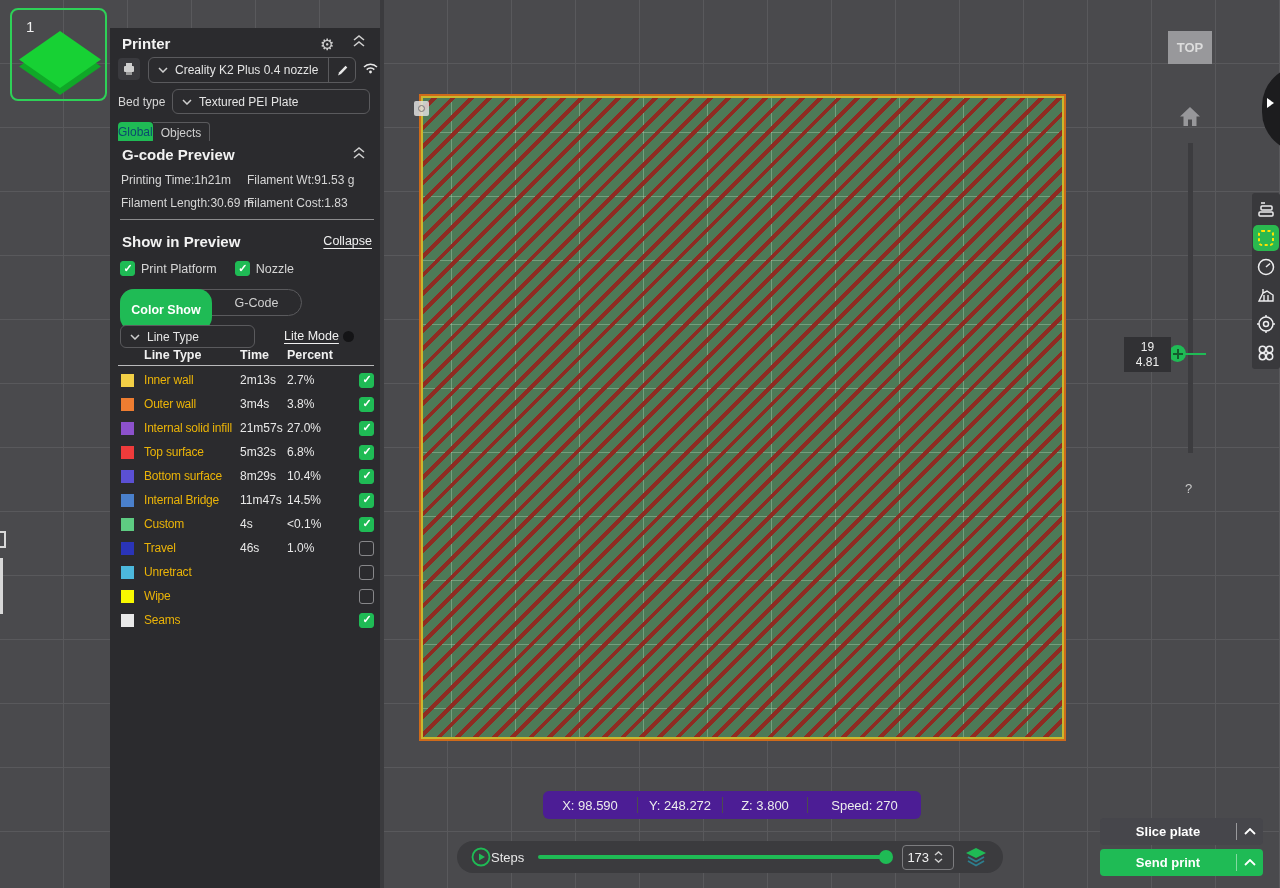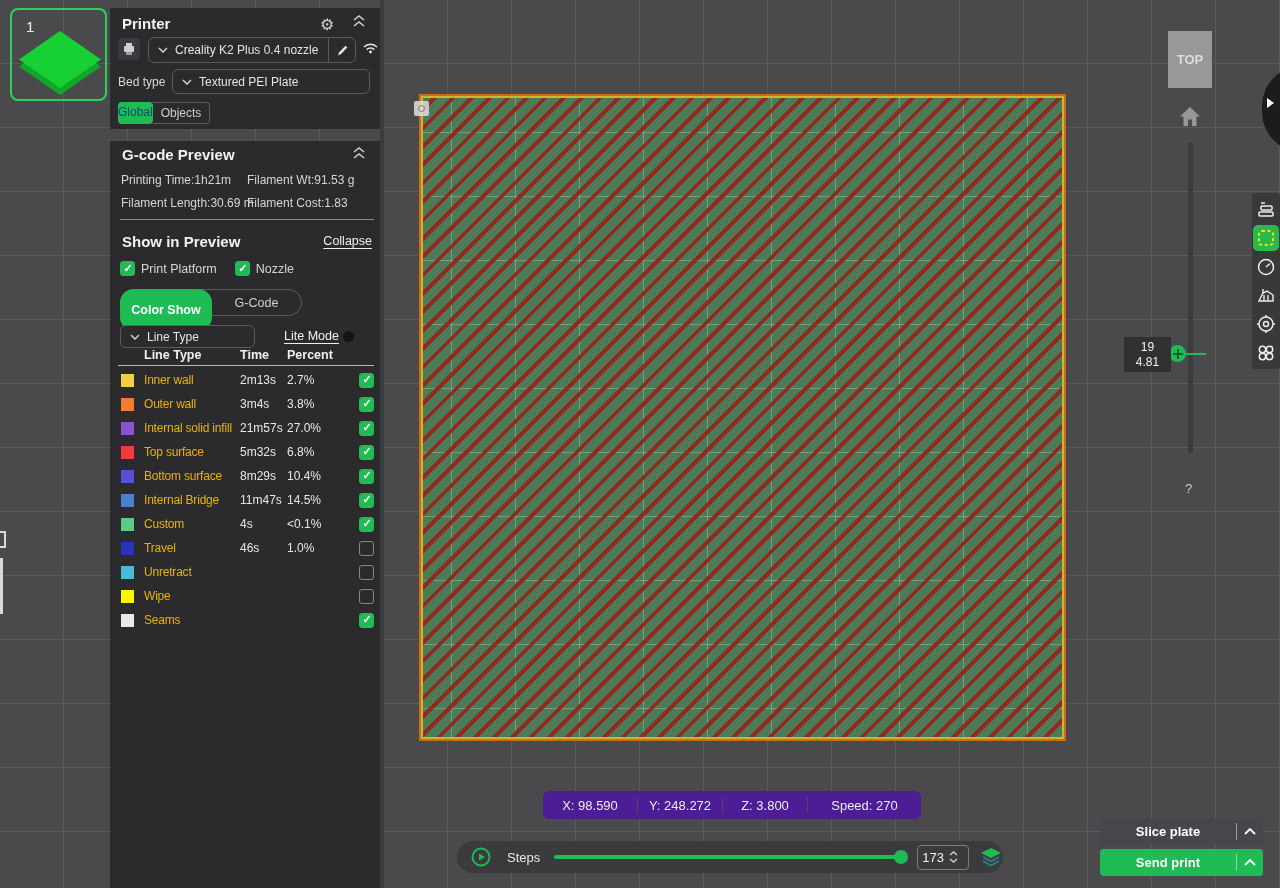--- a/index.html
+++ b/index.html
@@ -21,21 +21,21 @@
   .plate-thumb { left:10px; top:8px; width:97px; height:93px; border:2px solid #2ed157; border-radius:8px; }
   .plate-thumb .num { position:absolute; left:14px; top:8px; font-size:15px; color:#f0f0f0; }
   .diamond-base { position:absolute; left:7px; top:21px; width:82px; height:57px; }
   .diamond-face, .diamond-depth { position:absolute; left:0; width:82px; height:57px;
     clip-path:polygon(50% 0, 100% 50%, 50% 100%, 0 50%); }
   .diamond-depth { top:7px; background:#10a828; }
   .diamond-face { top:0; background:#17d134; }
 
   
   .panel { background:#2b2b2e; }
-  .panel-1 { left:110px; top:8px; width:270px; height:121px; }
+  .panel-1 { left:110px; top:28px; width:270px; height:121px; }
   .panel-2 { left:110px; top:141px; width:270px; height:747px; }
   .seam { left:380px; top:0; width:4px; height:888px; background:#3b3b3e; }
 
   .sec-title { font-size:15px; font-weight:bold; color:#f2f2f2; }
   .lbl { font-size:12px; color:#d6d6d6; }
 
   .dd { border:1px solid #5a5a5d; border-radius:6px; display:flex; align-items:center; background:#2b2b2e; }
   .dd .chev { margin:0 7px 0 9px; display:flex; }
   .dd .dd-text { font-size:12px; color:#e4e4e4; white-space:nowrap; }
 
@@ -83,21 +83,21 @@
       repeating-linear-gradient(135deg, transparent 0 9px, #8f2b22 9px 13px),
       linear-gradient(rgba(195,228,200,0.33) 1px, transparent 1px),
       linear-gradient(90deg, rgba(195,228,200,0.33) 1px, transparent 1px);
     background-size:auto, 64px 64px, 64px 64px;
     background-position:0 0, 30px 36px, 30px 36px;
   }
   .obj-handle { position:absolute; left:-7px; top:5px; width:15px; height:15px; background:rgba(222,222,222,0.85); border-radius:2px; }
   .obj-handle::after { content:""; position:absolute; left:4px; top:4px; width:5px; height:5px; border:1.5px solid #7a7a7a; border-radius:50%; }
 
   
-  .view-cube { left:1168px; top:31px; width:44px; height:57px; background:#98989b; display:flex; align-items:center; justify-content:center;
+  .view-cube { left:1168px; top:31px; width:44px; height:33px; background:#98989b; display:flex; align-items:center; justify-content:center;
     font-size:13px; font-weight:bold; color:#dcdcdc; }
   .collapse-handle { left:1262px; top:66px; width:40px; height:86px; background:#1c1c1e; border-radius:43px 0 0 43px; }
   .collapse-tri { left:1267px; top:98px; width:0; height:0; border-top:5px solid transparent; border-bottom:5px solid transparent; border-left:7px solid #fff; }
 
   .layer-track { left:1188px; top:143px; width:5px; height:310px; background:#3c3c3f; }
   .layer-line { left:1184px; top:353px; width:22px; height:2px; background:#1fbb55; }
   .layer-handle { left:1169px; top:345px; width:17px; height:17px; border-radius:50%; background:#1fbb55; }
   .layer-handle::before { content:""; position:absolute; left:3.5px; top:7.5px; width:10px; height:2px; background:#135c2c; }
   .layer-handle::after  { content:""; position:absolute; left:7.5px; top:3.5px; width:2px; height:10px; background:#135c2c; }
   .layer-tip { left:1124px; top:337px; width:47px; height:35px; background:#313134; display:flex; flex-direction:column;
@@ -108,21 +108,21 @@
     display:flex; flex-direction:column; align-items:center; justify-content:space-around; padding:2px 0; }
   .tb-item { width:26px; height:26px; display:flex; align-items:center; justify-content:center; }
   .tb-active { background:#2ab94f; border-radius:5px; }
 
   
   .status-pill { left:543px; top:791px; width:378px; height:28px; background:#4c1d95; border-radius:6px; display:flex; align-items:center; }
   .status-seg { font-size:13px; color:#ececec; display:flex; align-items:center; justify-content:center; height:100%; }
   .status-div { width:1px; height:16px; background:#4c4c4f; }
 
   .steps-bar { left:457px; top:841px; width:546px; height:32px; background:#3b3b3e; border-radius:16px; display:flex; align-items:center; }
-  .steps-label { font-size:13px; color:#e8e8e8; margin-left:16px; }
+  .steps-label { font-size:13px; color:#e8e8e8; margin-left:0; }
   .steps-track { position:relative; margin-left:14px; width:348px; height:4px; background:#1fbb55; border-radius:2px; }
   .steps-thumb { position:absolute; right:-7px; top:-5px; width:14px; height:14px; border-radius:50%; background:#1fbb55; }
   .steps-input-wrap { margin-left:16px; width:52px; height:25px; border:1px solid #7c7c7f; border-radius:4px;
     display:flex; align-items:center; background:transparent; }
   .steps-input { width:30px; border:none; background:transparent; color:#f0f0f0; font-size:13px; text-align:center;
     font-family:"Liberation Sans", sans-serif; outline:none; }
   .stepper { display:flex; flex-direction:column; gap:2px; margin-left:1px; }
 
   .btn-slice { left:1100px; top:818px; width:163px; height:27px; background:#46464b; border-radius:4px; display:flex; align-items:center; }
   .btn-send  { left:1100px; top:849px; width:163px; height:27px; background:#1fbb55; border-radius:4px; display:flex; align-items:center; }

